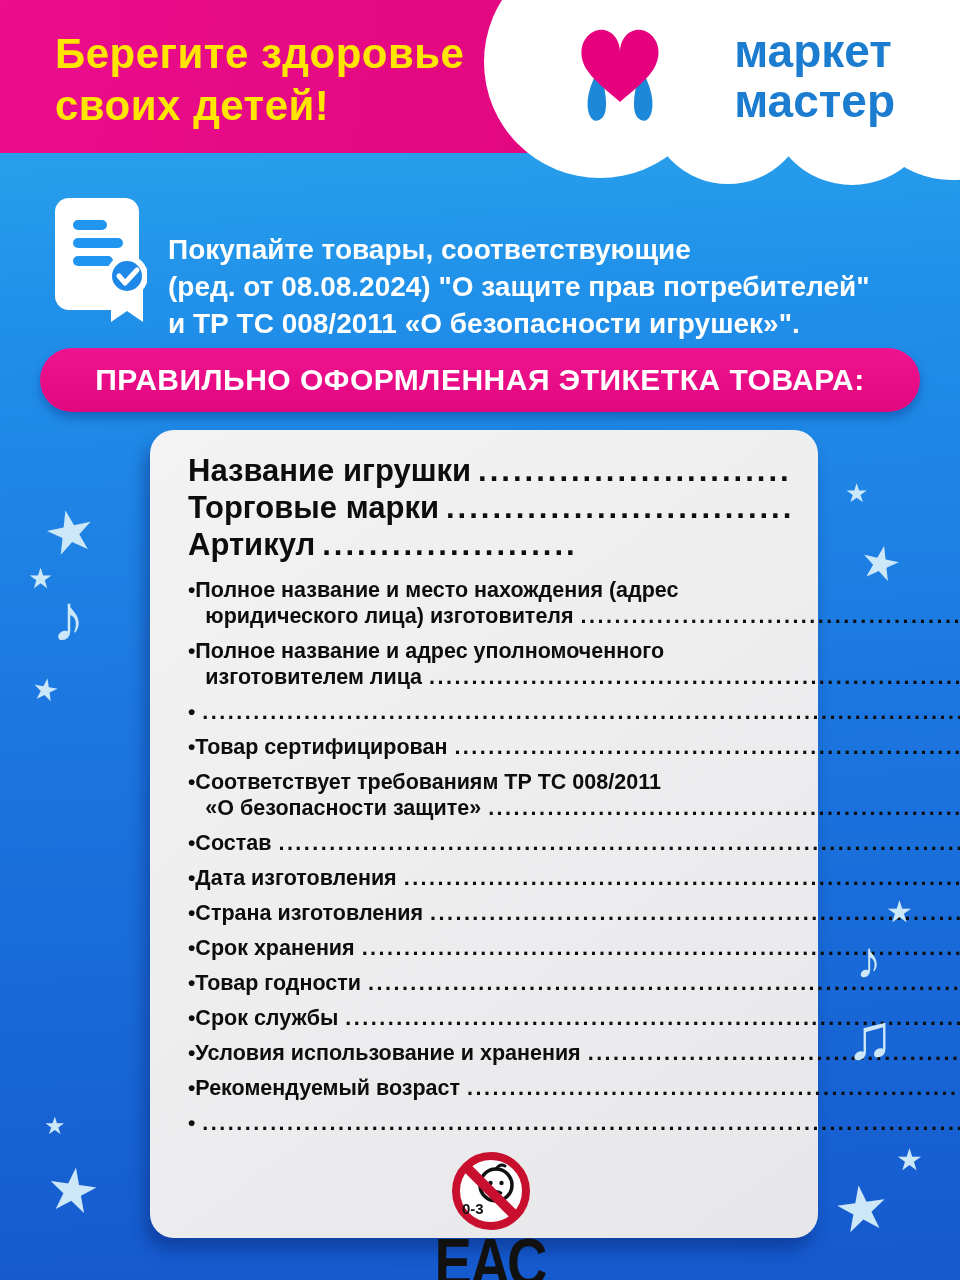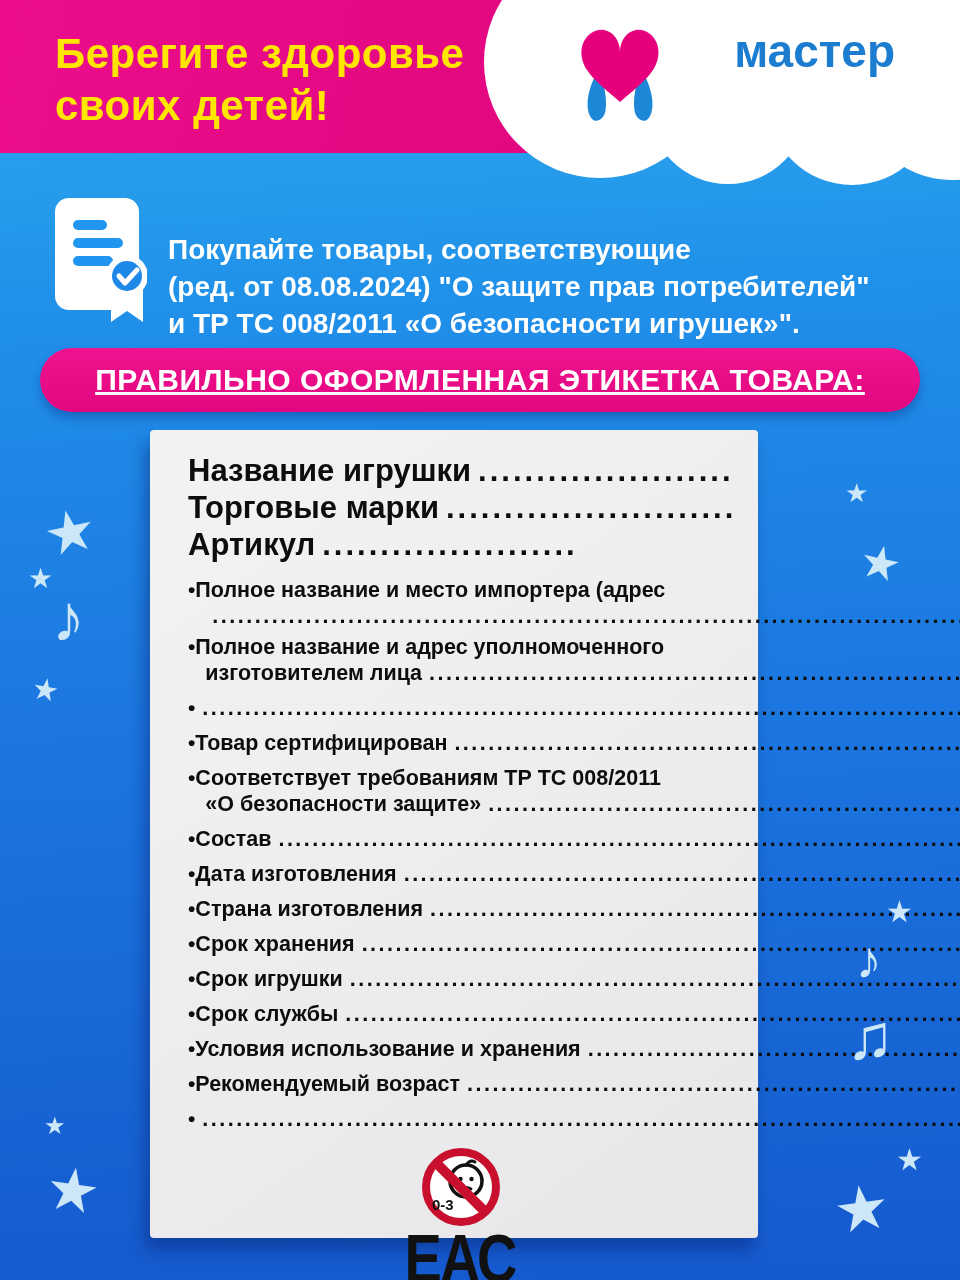--- a/index.html
+++ b/index.html
@@ -39,28 +39,28 @@
 
   
   .section-banner {
     position:absolute; left:40px; top:348px; width:880px; height:64px;
     background:linear-gradient(180deg,#F0138F,#E2067F);
     border-radius:34px;
     display:flex; align-items:center; justify-content:center;
     box-shadow:0 6px 10px rgba(10,40,120,.35);
   }
   .section-banner span {
-    color:#fff; font-weight:800; font-size:30px; letter-spacing:.5px;text-decoration:underline;
+    color:#fff; font-weight:800; font-size:30px; letter-spacing:.5px;
   }
 
   
   .card {
-    position:absolute; left:150px; top:430px; width:608px; height:808px;
+    position:absolute; left:150px; top:430px; width:668px; height:808px;
     background:linear-gradient(145deg,#F3F3F4 0%,#ECECEE 60%,#E7E7EA 100%);
-    border-radius:4px;
+    border-radius:24px;
     box-shadow:-5px 12px 16px rgba(9,34,110,.45);
     padding:22px 26px 0 38px;
     color:#0d0d0d;
   }
   .hrow { display:flex; align-items:baseline; font-size:31px; font-weight:800; line-height:37px; }
   .hrow .leader::after { letter-spacing:3px; }
   .hrow.short { width:390px; }
 
   .items { margin-top:14px; }
   .item { display:flex; margin-bottom:9px; }
@@ -107,20 +107,21 @@
     <circle cx="392" cy="100" r="85"></circle>
     <circle cx="492" cy="85" r="95"></circle>
   </g>
 </svg>
 <svg class="logo-mark" viewBox="0 0 100 112">
   <path fill="#1E88D8" d="M26 52 Q14 76 19 92 Q24 104 33 95 Q40 85 31 52 Z"></path>
   <path fill="#1E88D8" d="M74 52 Q86 76 81 92 Q76 104 67 95 Q60 85 69 52 Z"></path>
   <path fill="#E6007E" d="M50 30 C50 14 37 4 25 9 C11 15 7 33 17 48 C25 60 39 70 50 80 C61 70 75 60 83 48 C93 33 89 15 75 9 C63 4 50 14 50 30 Z"></path>
 </svg>
 <div class="logo-text">
+  <div>маркет</div>
   <div>мастер</div>
 </div>
 
 <div class="law-row">
   <svg class="doc-icon" viewBox="0 0 102 128">
     <rect x="10" y="2" width="84" height="112" rx="14" fill="#fff"></rect>
     <rect x="28" y="24" width="34" height="10" rx="5" fill="#2196F0"></rect>
     <rect x="28" y="42" width="50" height="10" rx="5" fill="#2196F0"></rect>
     <rect x="28" y="60" width="40" height="10" rx="5" fill="#2196F0"></rect>
     <path d="M66 92 L98 92 L98 126 L82 115 L66 126 Z" fill="#fff"></path>
@@ -151,23 +152,24 @@
   <div class="hrow short">
     <span>Артикул</span>
     <span class="leader"></span>
   </div>
 
   <div class="items">
       <div class="item">
         <span class="bullet">•</span>
         <div class="item-body">
           <div class="iline">
-            <span>Полное название и место импортера (адрес</span>
+            <span>Полное название и место нахождения (адрес</span>
           </div>
           <div class="iline cont">
+            <span>юридического лица) изготовителя</span>
             <span class="leader"></span>
           </div>
         </div>
       </div>
       <div class="item">
         <span class="bullet">•</span>
         <div class="item-body">
           <div class="iline">
             <span>Полное название и адрес уполномоченного</span>
           </div>
@@ -239,21 +241,21 @@
           <div class="iline">
             <span>Срок хранения</span>
             <span class="leader"></span>
           </div>
         </div>
       </div>
       <div class="item">
         <span class="bullet">•</span>
         <div class="item-body">
           <div class="iline">
-            <span>Срок игрушки</span>
+            <span>Товар годности</span>
             <span class="leader"></span>
           </div>
         </div>
       </div>
       <div class="item">
         <span class="bullet">•</span>
         <div class="item-body">
           <div class="iline">
             <span>Срок службы</span>
             <span class="leader"></span>

